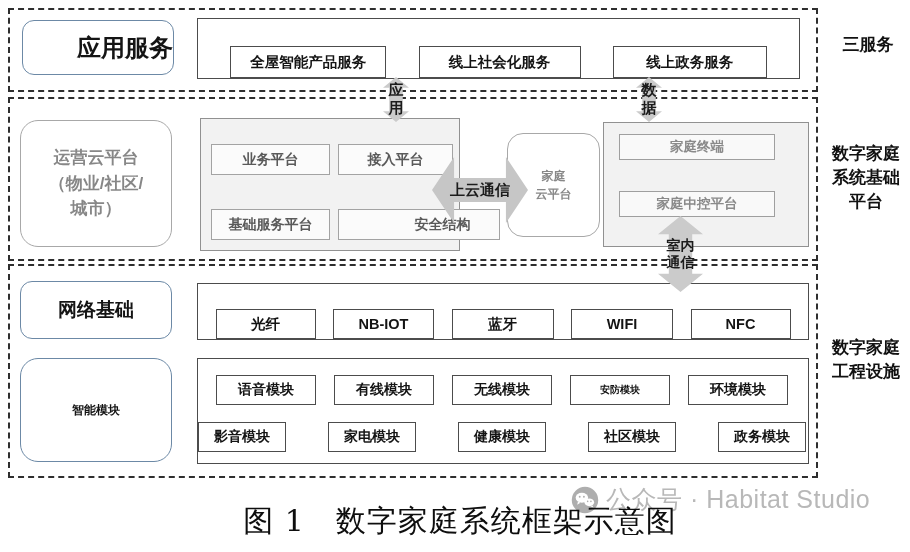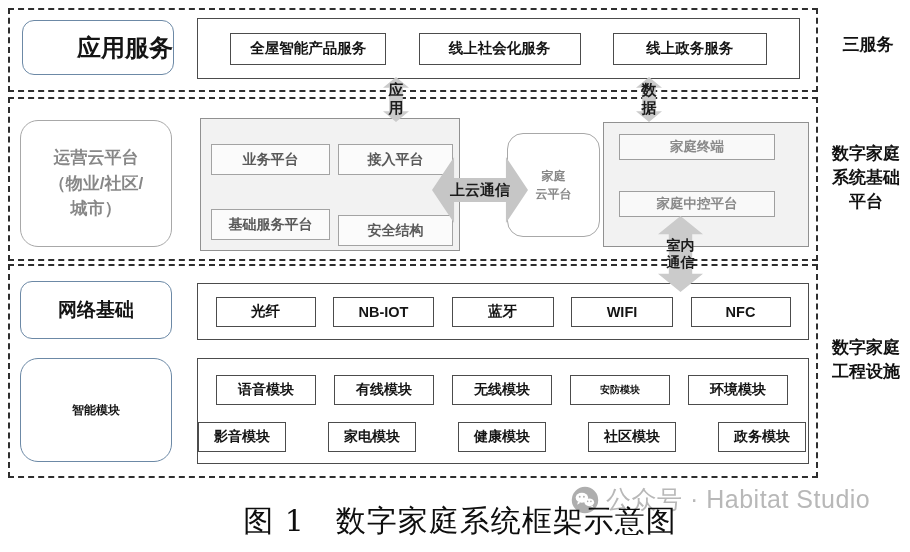--- a/index.html
+++ b/index.html
@@ -3,21 +3,21 @@
 <meta charset="utf-8">
 <style>
   html,body{margin:0;padding:0;background:#ffffff;}
   .canvas{position:relative;width:910px;height:552px;background:#ffffff;overflow:hidden;
           font-family:"Liberation Sans","DejaVu Sans",sans-serif;color:#141414;}
   .dashed-sec{position:absolute;border:2px dashed #2e2e2e;background:#ffffff;}
   .rounded{position:absolute;border:1.6px solid #6c89a6;border-radius:14px;background:#ffffff;
            display:flex;align-items:center;justify-content:center;font-weight:bold;color:#141414;}
   .rounded.gray{border-color:#a8a8a8;color:#878787;}
   .container{position:absolute;border:1.5px solid #4c4c4c;background:#ffffff;}
-  .container.flexrow{display:flex;align-items:center;justify-content:space-evenly;}
+  .container.flexrow{display:flex;align-items:flex-end;justify-content:space-evenly;}
   .gray-container{position:absolute;background:#f2f2f2;border:1.3px solid #919191;}
   .sbox{border:1.5px solid #4c4c4c;background:#ffffff;display:flex;align-items:center;justify-content:center;
         font-weight:bold;font-size:14.5px;color:#141414;white-space:nowrap;}
   .gbox{position:absolute;background:#fbfbfb;border:1.3px solid #a3a3a3;color:#5a5a5a;
         display:flex;align-items:center;justify-content:center;font-weight:bold;font-size:14px;white-space:nowrap;}
   .gbox.lite{color:#8a8a8a;background:#f9f9f9;border-color:#9f9f9f;font-size:13.5px;}
   .flexline{display:flex;align-items:center;justify-content:space-evenly;position:absolute;}
   .varrow{position:absolute;background:#cbcbcb;
           clip-path:polygon(50% 0,100% 24%,76% 24%,76% 76%,100% 76%,50% 100%,0 76%,24% 76%,24% 24%,0 24%);}
   .harrow{position:absolute;background:#c6c6c6;
@@ -77,21 +77,21 @@
   <div class="gray-container" style="left:200px;top:118px;width:258px;height:131px;">
     <div class="gbox" style="left:10px;top:25px;width:117px;height:29px;">
         <span>业务平台</span>
       </div>
     <div class="gbox" style="left:137px;top:25px;width:113px;height:29px;">
         <span>接入平台</span>
       </div>
     <div class="gbox" style="left:10px;top:90px;width:117px;height:29px;">
         <span>基础服务平台</span>
       </div>
-    <div class="gbox" style="left:137px;top:96px;width:113px;height:29px;">
+    <div class="gbox" style="left:137px;top:90px;width:113px;height:29px;padding-left:47px;">
         <span>安全结构</span>
       </div>
   </div>
 
   <div class="harrow z5" style="left:432px;top:157px;width:96px;height:66px;"></div>
   <div class="harrow-label" style="left:432px;top:157px;width:96px;height:66px;">
     <span>上云通信</span>
   </div>
 
   <div class="rounded gray multiline" style="left:507px;top:133px;width:91px;height:102px;font-size:12px;border-radius:16px;line-height:1.5;">

